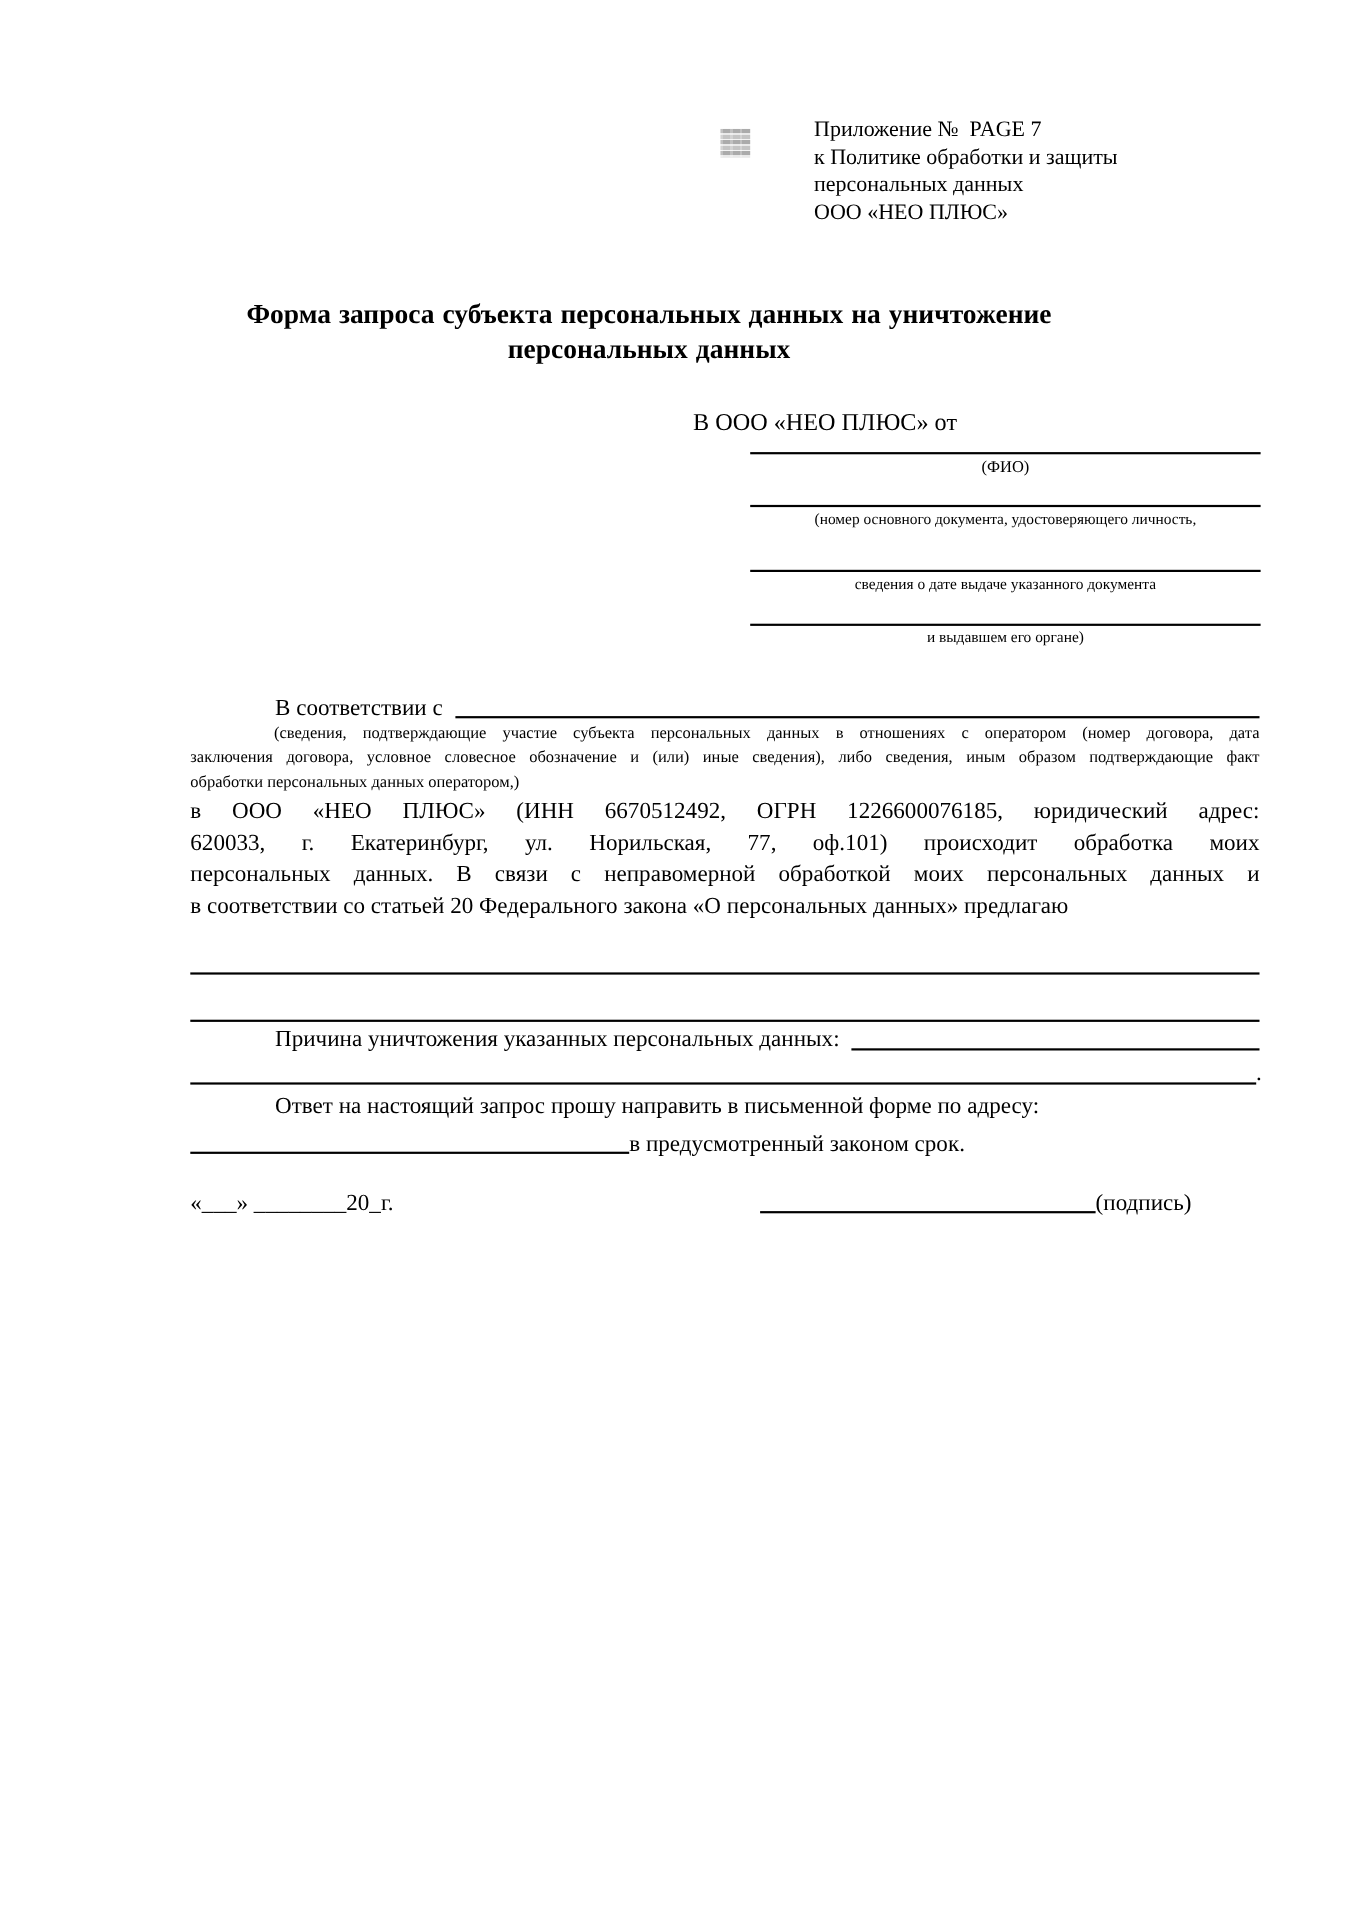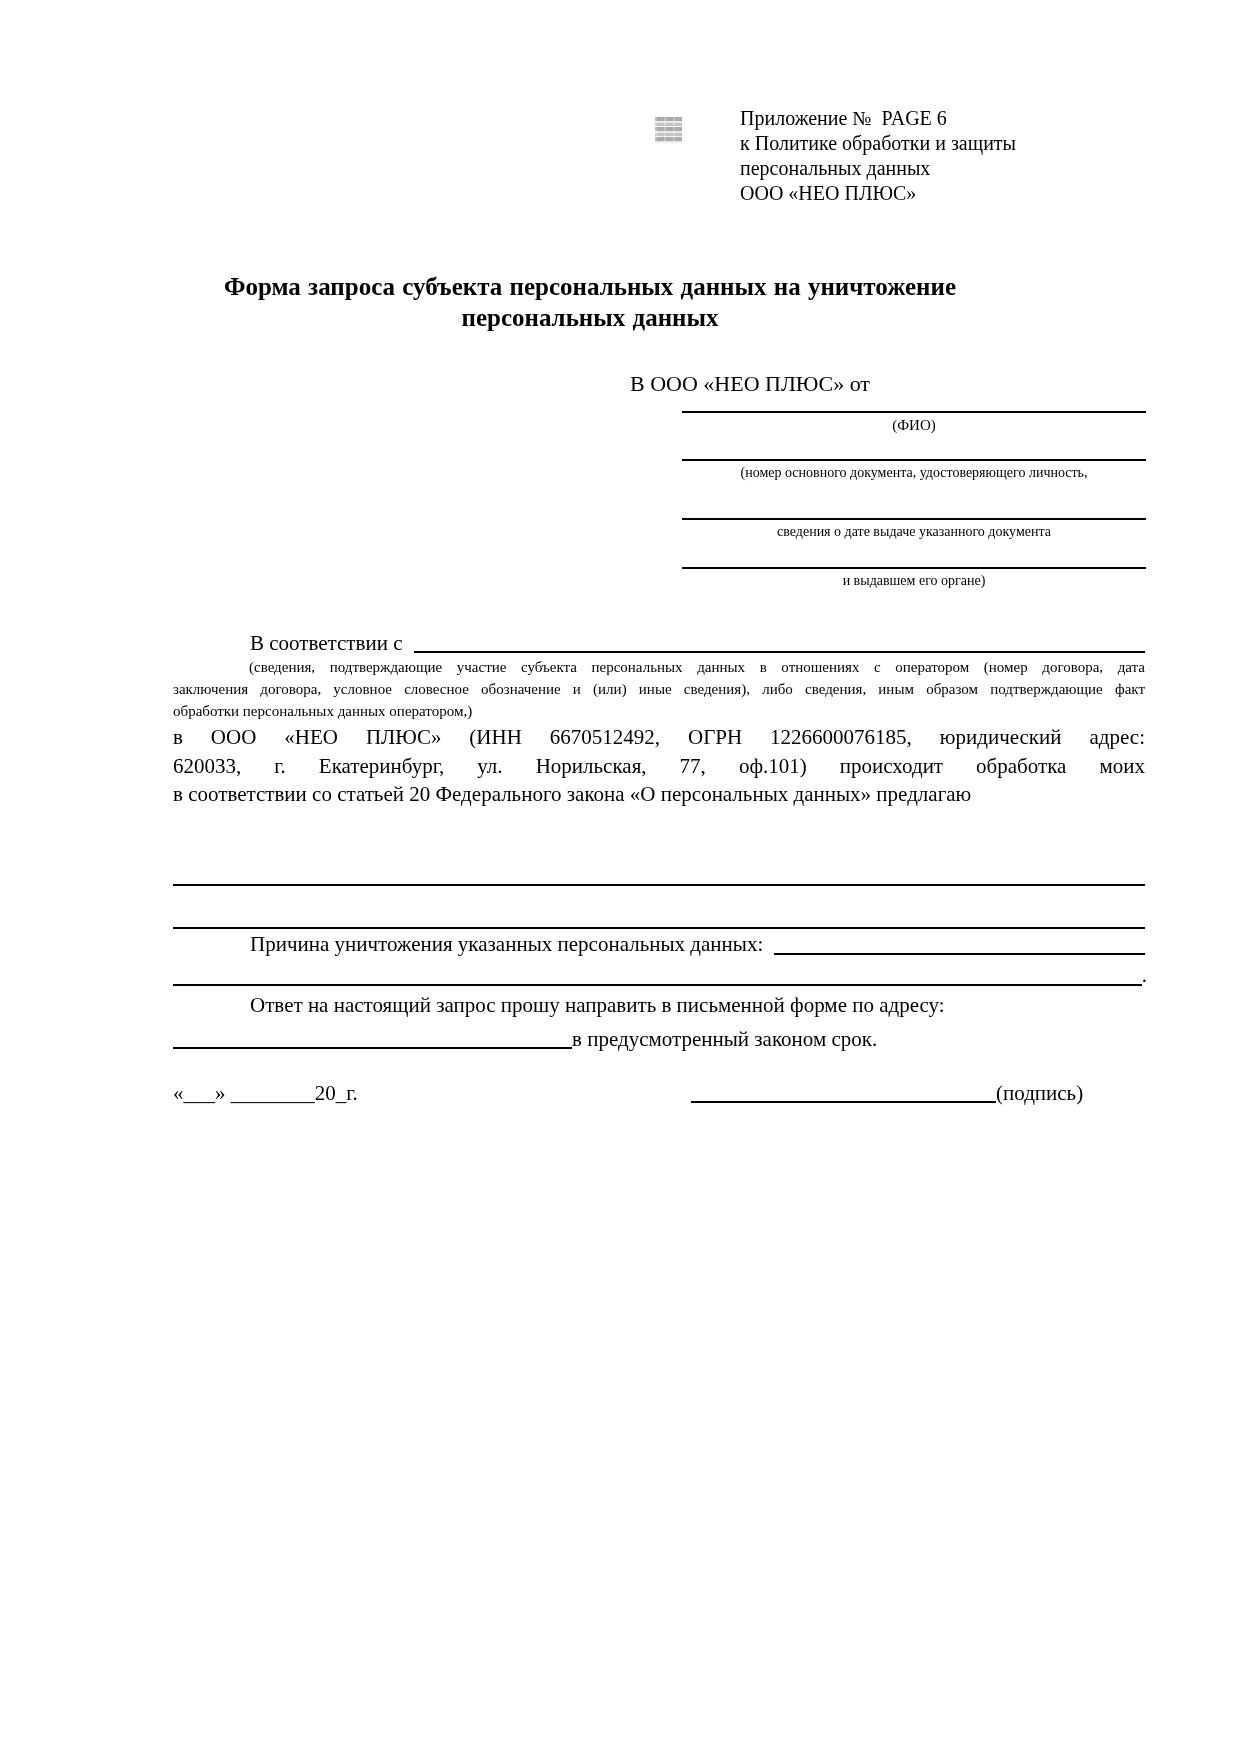--- a/index.html
+++ b/index.html
@@ -73,21 +73,21 @@
 </style>
 </head>
 <body>
 
 <div class="page">
 
   <div class="artifact"></div>
 
   <div class="header-block">
 
-      <div class="header-line">Приложение №  PAGE 6</div>
+      <div class="header-line">Приложение №  PAGE 7</div>
 
       <div class="header-line">к Политике обработки и защиты</div>
 
       <div class="header-line">персональных данных</div>
 
       <div class="header-line">ООО «НЕО ПЛЮС»</div>
     </div>
 
   <div class="title-block">
     <div class="title-line">Форма запроса субъекта персональных данных на уничтожение</div>
@@ -132,20 +132,21 @@
 
       <div class="note-line">обработки персональных данных оператором,)</div>
     </div>
 
   <div class="body-par">
 
       <div class="body-line">в ООО «НЕО ПЛЮС» (ИНН 6670512492, ОГРН 1226600076185, юридический адрес:</div>
 
       <div class="body-line">620033, г. Екатеринбург, ул. Норильская, 77, оф.101) происходит обработка моих</div>
 
+      <div class="body-line">персональных данных. В связи с неправомерной обработкой моих персональных данных и</div>
 
       <div class="body-line">в соответствии со статьей 20 Федерального закона «О персональных данных» предлагаю</div>
 
     </div>
 
   <div class="blank-line a"></div>
   <div class="blank-line b"></div>
 
   <div class="reason">
     <span class="label">Причина уничтожения указанных персональных данных: </span>

